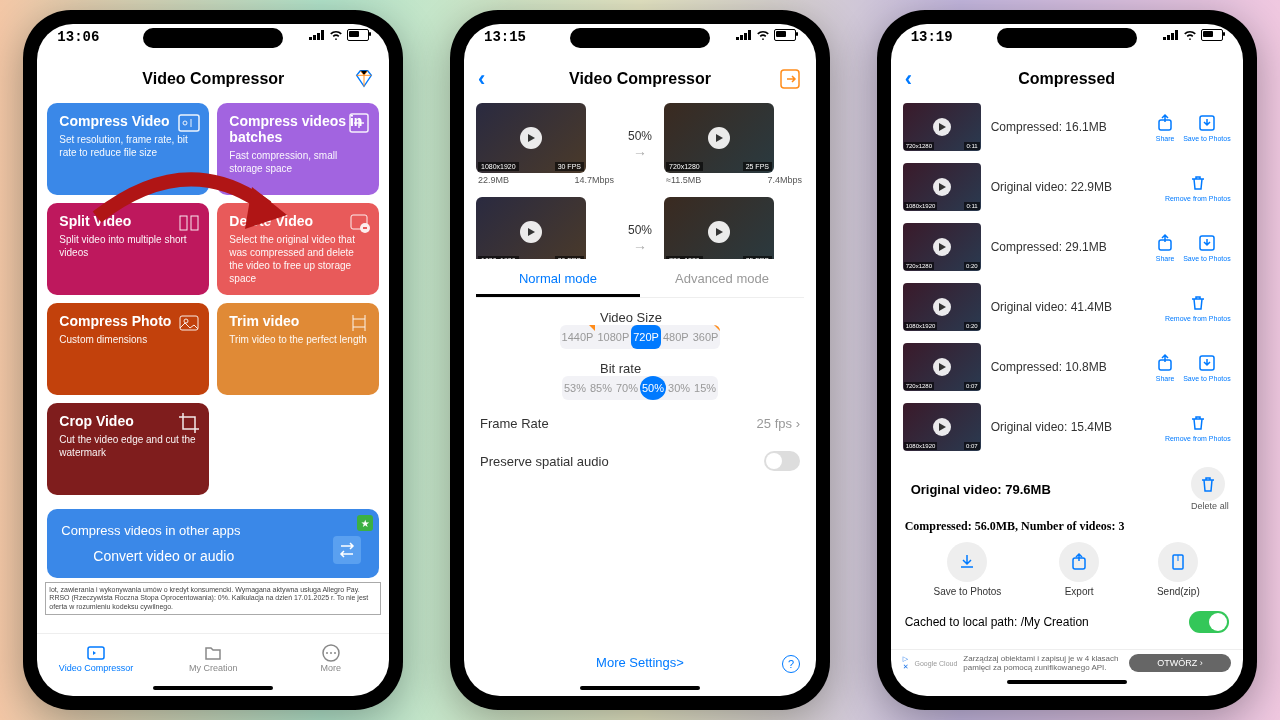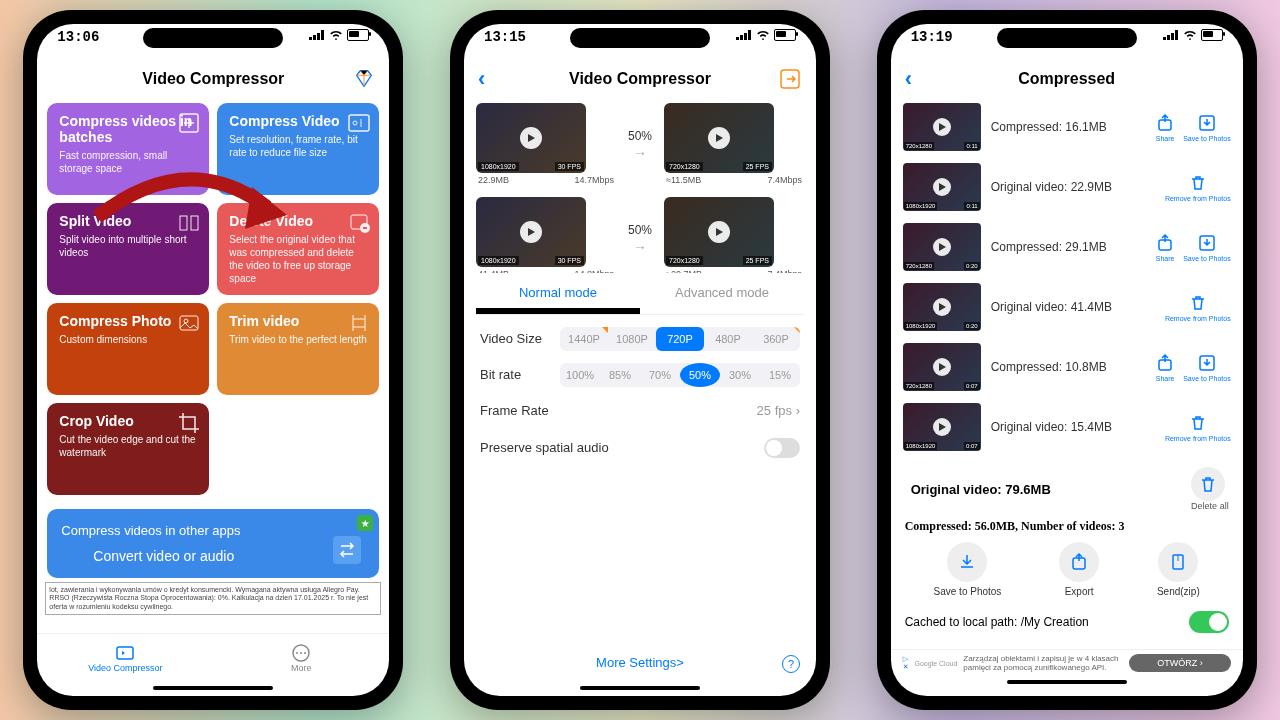--- a/index.html
+++ b/index.html
@@ -77,21 +77,21 @@
   .content { flex:1; overflow:hidden; position:relative; }
 
   
   .grid1 { padding: 6px 10px; display:grid; grid-template-columns:1fr 1fr; gap:8px; }
   .card { border-radius:10px; padding:10px 12px; color:#fff; position:relative; min-height:72px;}
   .card h3 { margin:0 0 4px; font-size:14px; font-weight:600;}
   .card p { margin:0; font-size:10px; line-height:1.3; opacity:0.95;}
   .card .cicon { position:absolute; top:8px; right:8px; opacity:0.9;}
   .c-blue { background:#3a88e8;}
   .c-purple { background:#a264e0;}
-  .c-teal { background:#701a75;}
+  .c-teal { background:#be185d;}
   .c-red { background:#e85a5a;}
   .c-dgreen { background:#c2410c;}
   .c-orange { background:#e08a36;}
   .c-slate { background:#7f1d1d;}
   .bottom-card { margin: 8px 10px 0; border-radius:10px; background:#3a88e8; color:#fff; padding:14px; position:relative;}
   .bottom-card .star { position:absolute; top:6px; right:6px; width:16px;height:16px;background:#3cb043;border-radius:3px;display:flex;align-items:center;justify-content:center;font-size:10px;color:#fff;}
   .legal { margin:4px 8px 0; font-size:7px; color:#444; border:1px solid #aaa; padding:3px; line-height:1.2;}
   .tabbar { height:48px; display:flex; border-top:1px solid #eee;}
   .tab { flex:1; display:flex; flex-direction:column; align-items:center; justify-content:center; font-size:9px; color:#888;}
   .tab.active { color:#007aff;}
@@ -104,22 +104,22 @@
   .play { width:22px;height:22px;border-radius:50%;background:rgba(255,255,255,0.9);display:flex;align-items:center;justify-content:center;}
   .play::after{content:"";border-left:7px solid #333;border-top:4px solid transparent;border-bottom:4px solid transparent;margin-left:2px;}
   .badge { position:absolute; font-size:7px; color:#fff; background:rgba(0,0,0,0.6); padding:1px 3px;}
   .badge.bl{bottom:2px;left:2px;} .badge.br{bottom:2px;right:2px;}
   .meta { display:flex; justify-content:space-between; font-size:9px; color:#555; padding:2px 2px 0;}
   .mid { flex:0 0 40px; text-align:center; font-size:12px; color:#333;}
   .mid .arr{color:#aaa; font-size:14px;}
   .col { flex:1;}
   .tabs2 { display:flex; margin:4px 12px 6px; border-bottom:1px solid #eee;}
   .tabs2 div { flex:1; text-align:center; padding:8px 0; font-size:13px; color:#999;}
-  .tabs2 div.active { color:#007aff; border-bottom:6px solid #000000;}
-  .ctrl-row { display:flex; align-items:center; padding:6px 16px; font-size:13px;}
+  .tabs2 div.active { color:#007aff; border-bottom:3px solid #000000;}
+  .ctrl-row { display:flex; align-items:center; padding:6px 16px; font-size:13px;flex-direction:column;}
   .ctrl-row .lbl { width:80px; color:#333;}
   .chips { flex:1; display:flex; background:#f2f2f6; border-radius:6px; overflow:hidden; position:relative;}
   .chip { flex:1; text-align:center; padding:6px 2px; font-size:11px; color:#999; position:relative;}
   .chip.sel { background:#007aff; color:#fff; border-radius:6px;}
   .chip .corner{position:absolute;top:0;right:0;border-top:6px solid #ff8c1a;border-left:6px solid transparent;}
   .plain-row { display:flex; justify-content:space-between; padding:10px 16px; font-size:13px; color:#333; align-items:center;}
   .plain-row .val{color:#999;}
   .toggle {width:36px;height:20px;background:#ddd;border-radius:10px;position:relative;}
   .toggle::after{content:"";position:absolute;top:2px;left:2px;width:16px;height:16px;background:#fff;border-radius:50%;}
   .more { text-align:center; color:#007aff; font-size:13px; padding:12px; position:relative;}
@@ -178,37 +178,37 @@
             <path d="M4 8l8 12 8-12-4-5H8z" fill="none" stroke="#007aff" stroke-width="1.5"></path>
             <path d="M4 8h16M8 3l4 5 4-5M12 8v12" stroke="#ff8c1a" stroke-width="1"></path>
           </svg>
     </div>
     <div class="content">
       <svg class="arrow-overlay" width="220" height="90" viewBox="0 0 220 90">
         <path d="M20 60 Q 110 -10 190 50" stroke="#b01515" stroke-width="14" fill="none"></path>
         <path d="M175 30 L210 58 L168 72 Z" fill="#b01515"></path>
       </svg>
       <div class="grid1">
-        <div class="card c-purple">
-          <svg class="cicon" width="24" height="24">
-                <rect x="3" y="3" width="18" height="18" rx="2" fill="none" stroke="#fff" stroke-width="1.5"></rect>
-                <path d="M12 7v10M7 12h10" stroke="#fff" stroke-width="1.5"></path>
-              </svg>
-          <h3>Compress videos in batches</h3>
-              <p>Fast compression, small storage space</p>
-        </div>
         <div class="card c-blue">
           <svg class="cicon" width="24" height="24">
                 <rect x="2" y="4" width="20" height="16" rx="2" fill="none" stroke="#fff" stroke-width="1.5"></rect>
                 <circle cx="8" cy="12" r="2" fill="none" stroke="#fff"></circle>
                 <path d="M14 8v8" stroke="#fff"></path>
               </svg>
           <h3>Compress Video</h3>
               <p>Set resolution, frame rate, bit rate to reduce file size</p>
         </div>
+        <div class="card c-purple">
+          <svg class="cicon" width="24" height="24">
+                <rect x="3" y="3" width="18" height="18" rx="2" fill="none" stroke="#fff" stroke-width="1.5"></rect>
+                <path d="M12 7v10M7 12h10" stroke="#fff" stroke-width="1.5"></path>
+              </svg>
+          <h3>Compress videos in batches</h3>
+              <p>Fast compression, small storage space</p>
+        </div>
         <div class="card c-teal">
           <svg class="cicon" width="24" height="24">
                 <rect x="3" y="5" width="7" height="14" fill="none" stroke="#fff"></rect>
                 <rect x="14" y="5" width="7" height="14" fill="none" stroke="#fff"></rect>
               </svg>
           <h3>Split Video</h3>
               <p>Split video into multiple short videos</p>
         </div>
         <div class="card c-red">
           <svg class="cicon" width="24" height="24">
@@ -257,20 +257,26 @@
     <div class="tabbar">
       <div class="tab active">
         <svg width="20" height="20">
               <rect x="2" y="4" width="16" height="12" rx="2" fill="none" stroke="currentColor" stroke-width="1.5"></rect>
               <path d="M7 8l3 2-3 2z" fill="currentColor"></path>
             </svg>
         <span>Video Compressor</span>
       </div>
       <div class="tab">
         <svg width="20" height="20">
+              <path d="M3 5h5l2 2h7v9H3z" fill="none" stroke="currentColor" stroke-width="1.5"></path>
+            </svg>
+        <span>My Creation</span>
+      </div>
+      <div class="tab">
+        <svg width="20" height="20">
               <circle cx="10" cy="10" r="8" fill="none" stroke="currentColor" stroke-width="1.5"></circle>
               <circle cx="6" cy="10" r="1" fill="currentColor"></circle>
               <circle cx="10" cy="10" r="1" fill="currentColor"></circle>
               <circle cx="14" cy="10" r="1" fill="currentColor"></circle>
             </svg>
         <span>More</span>
       </div>
     </div>
     <div class="home-ind"></div>
   </div>
@@ -365,21 +371,21 @@
         <div class="chip"><span class="corner"></span><span>1440P</span></div>
         <div class="chip">1080P</div>
         <div class="chip sel">720P</div>
         <div class="chip">480P</div>
         <div class="chip"><span class="corner"></span><span>360P</span></div>
       </div>
     </div>
     <div class="ctrl-row">
       <div class="lbl">Bit rate</div>
       <div class="chips">
-        <div class="chip">100%</div>
+        <div class="chip">53%</div>
         <div class="chip">85%</div>
         <div class="chip">70%</div>
         <div class="chip sel" style="border-radius:50%;">50%</div>
         <div class="chip">30%</div>
         <div class="chip">15%</div>
       </div>
     </div>
     <div class="plain-row">
       <span>Frame Rate</span>
       <span class="val"><span>25 fps</span> ›</span>

